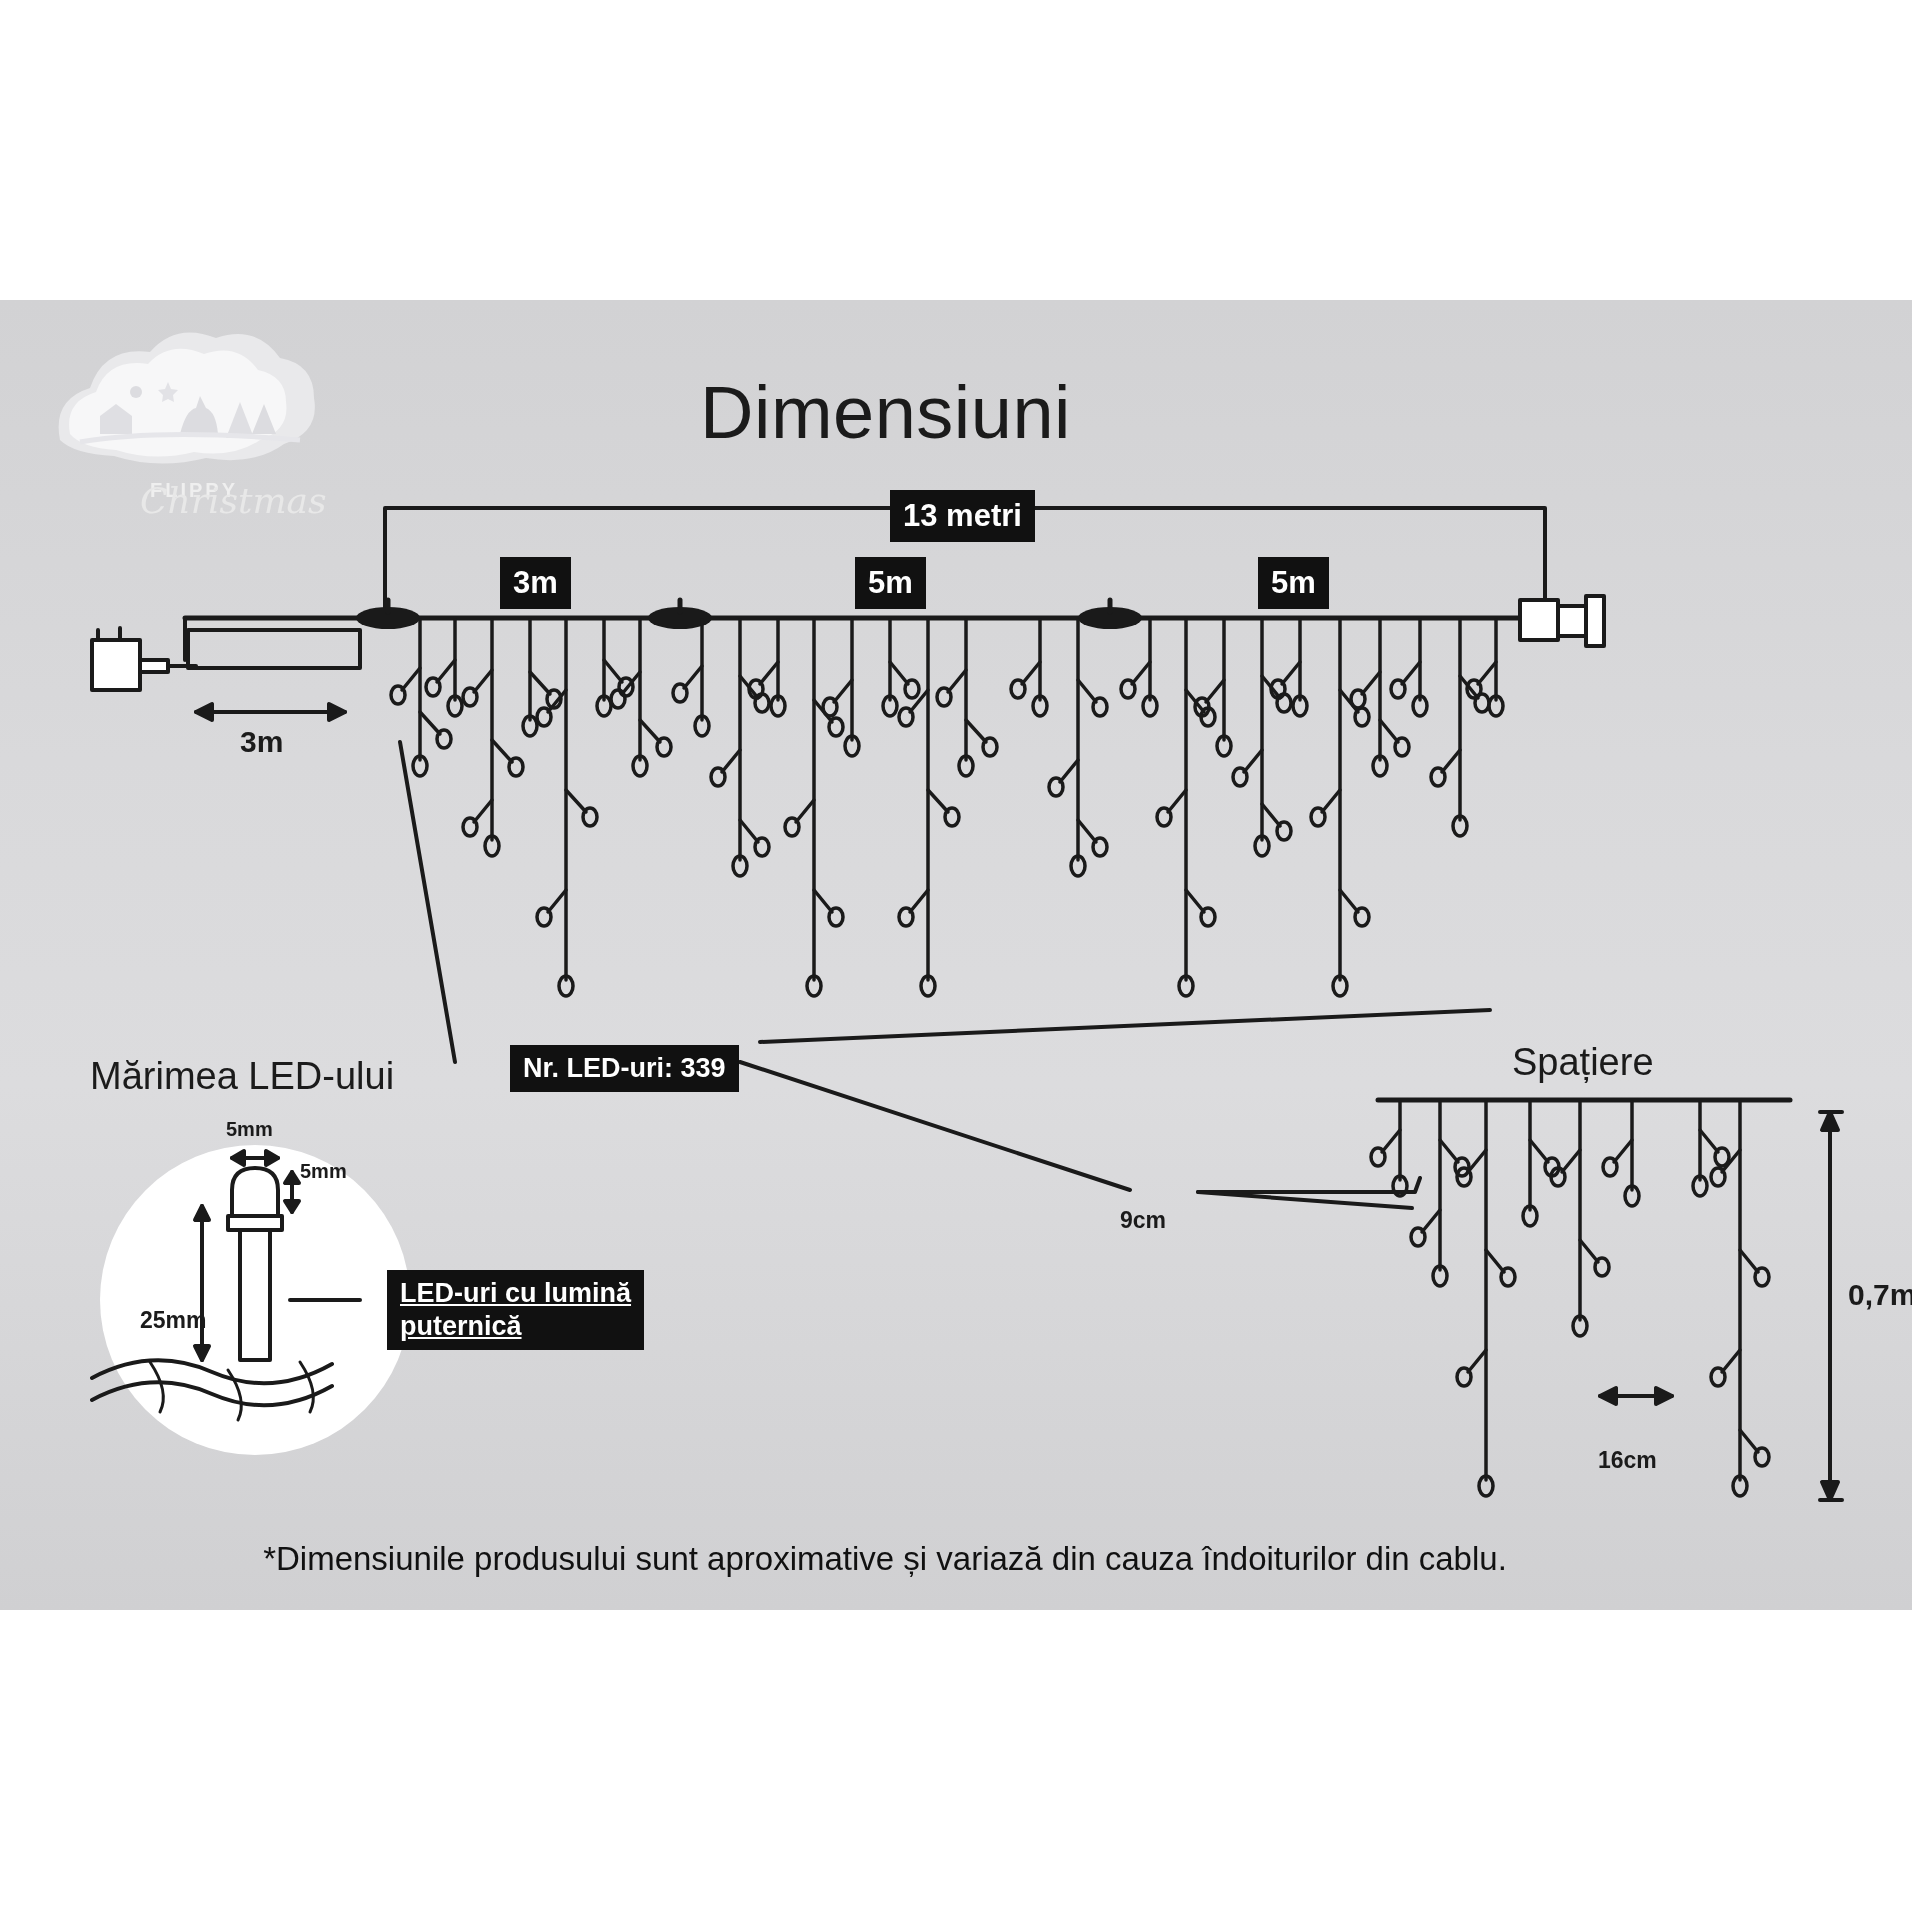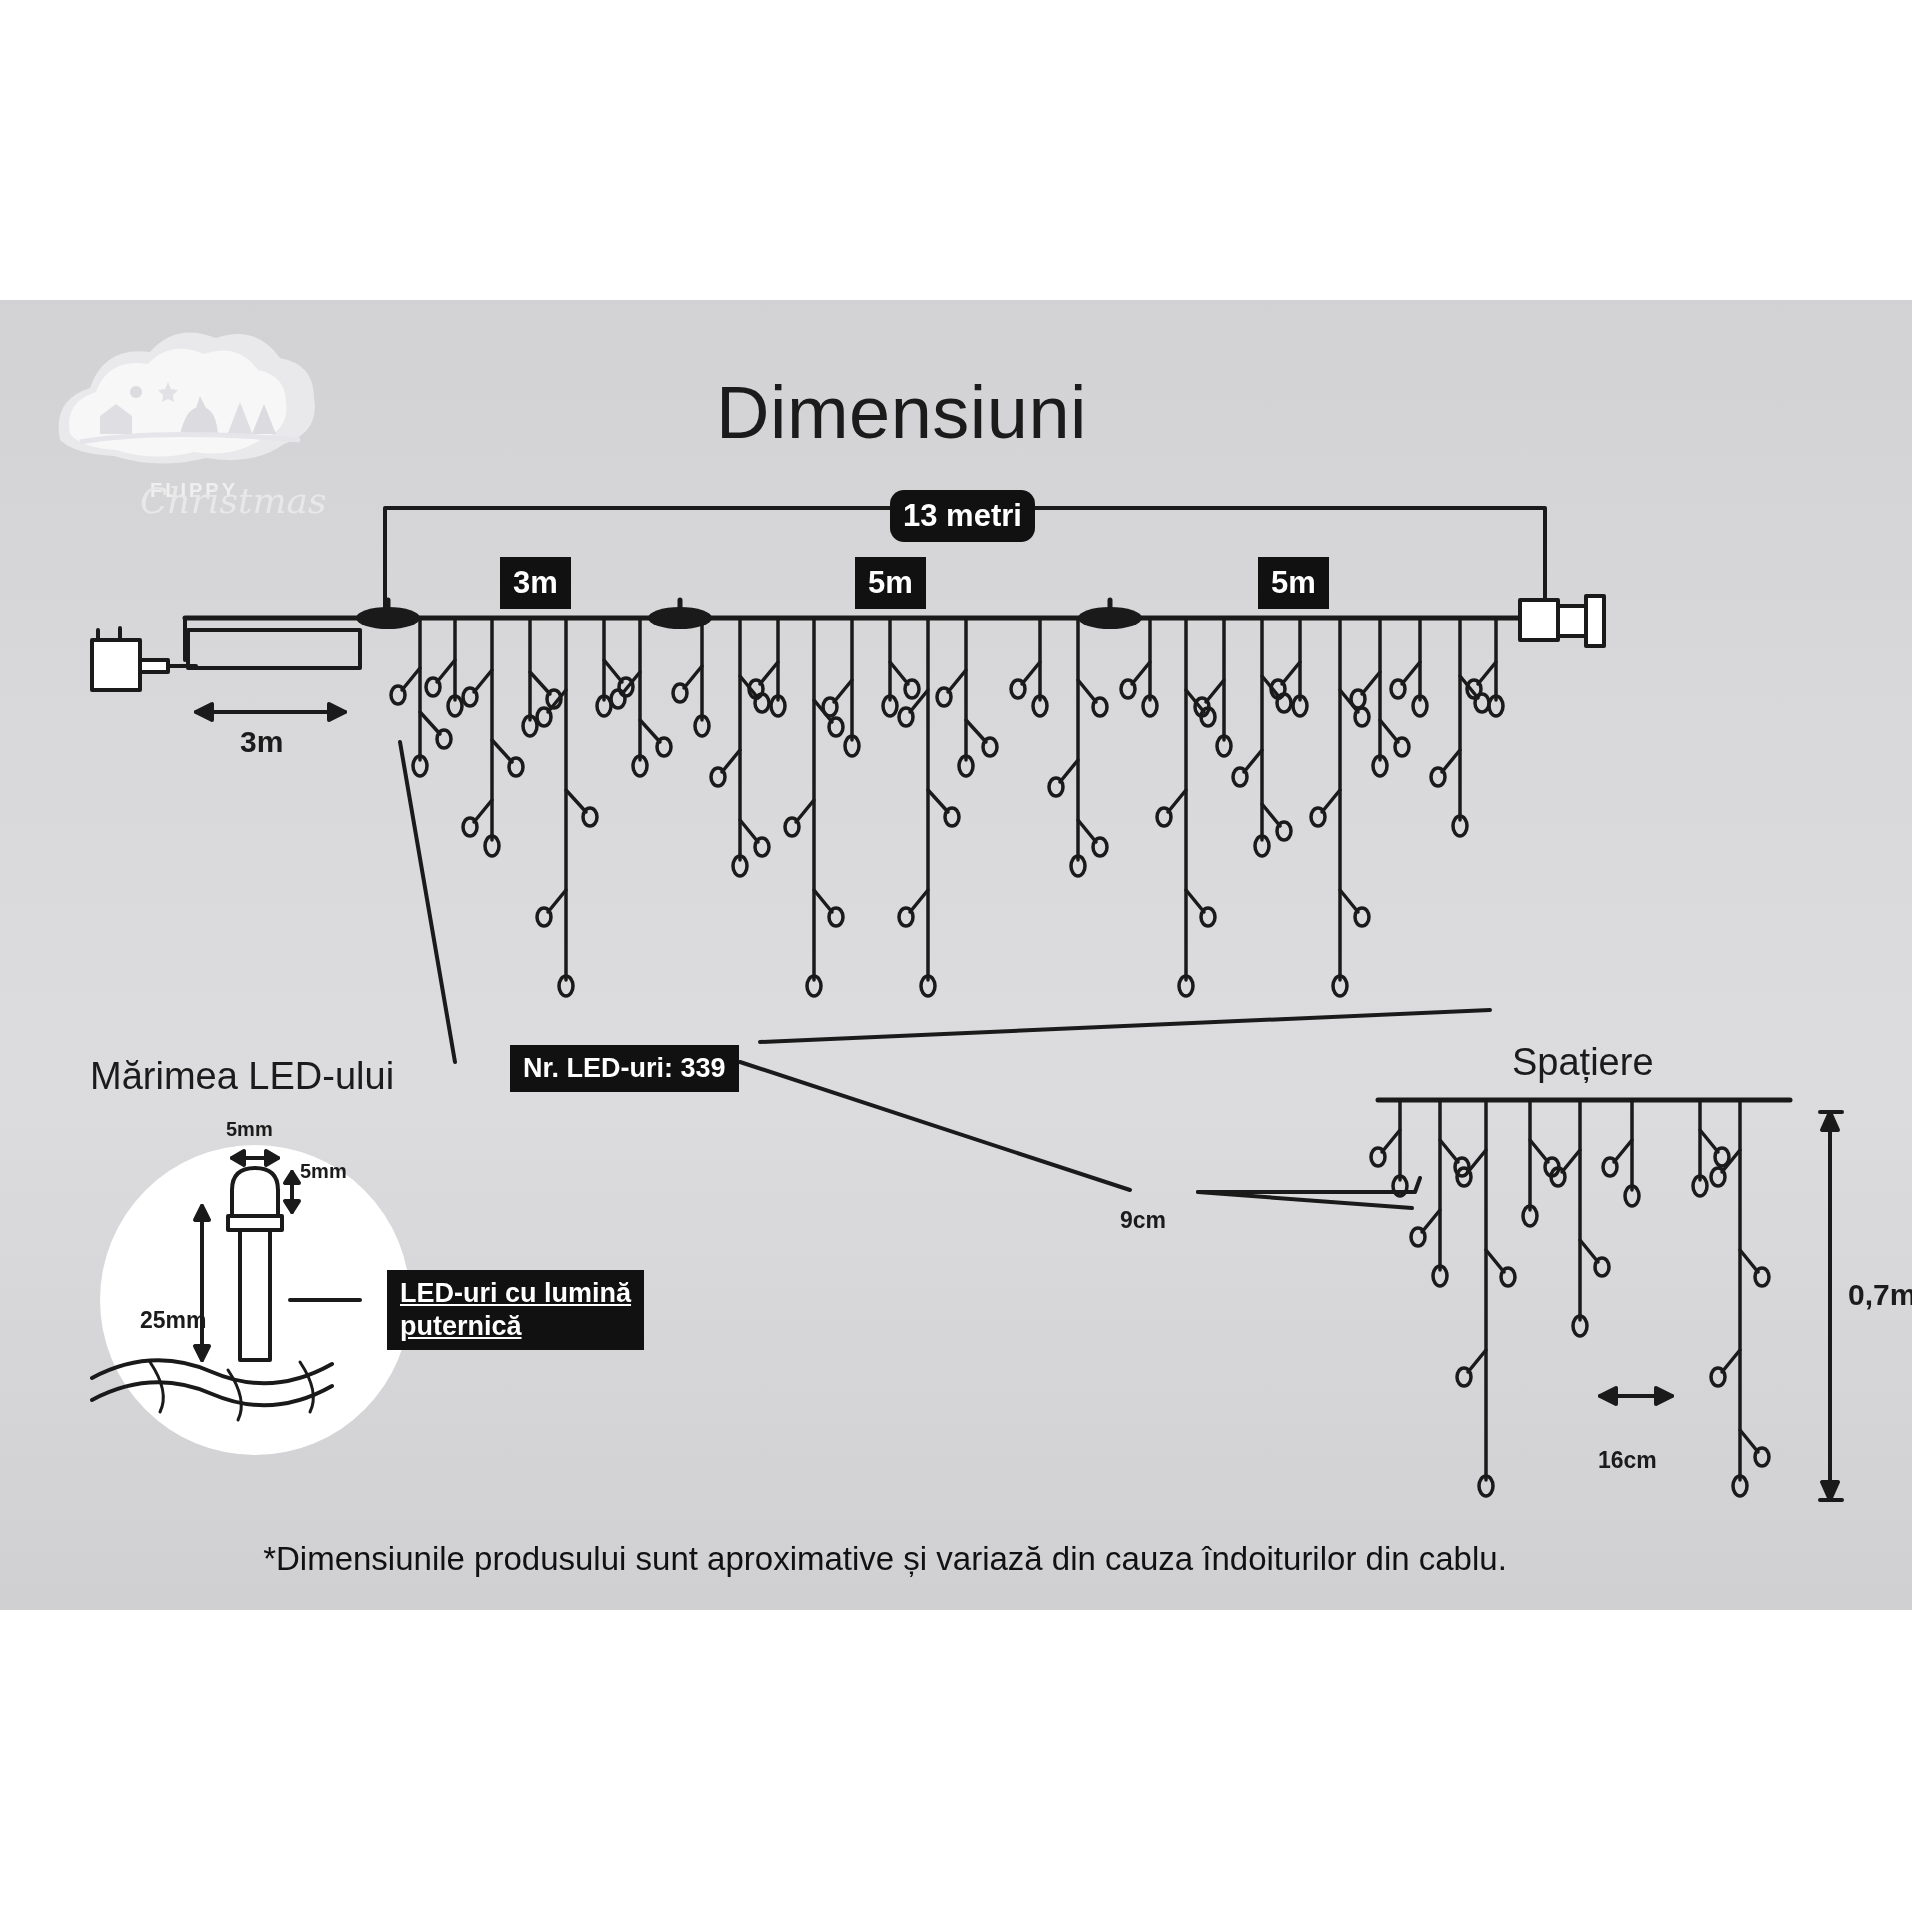--- a/index.html
+++ b/index.html
@@ -20,21 +20,20 @@
   }
   .layer{position:absolute;left:0;top:0;width:1912px;height:1912px;}
   svg{position:absolute;left:0;top:0;}
 
   .title{
     position:absolute;
     font-size:74px;
     color:#1b1b1b;
     letter-spacing:0.5px;
     font-weight:400;
-    margin-left:16px;
   }
   .tag{
     position:absolute;
     background:#111111;
     color:#ffffff;
     font-size:27px;
     line-height:1.22;
     padding:7px 13px;
     white-space:pre;
     font-weight:700;
@@ -402,21 +401,21 @@
     <path d="M186 108 l14 -36 l14 36 Z" fill="#dfdfe3"></path>
     <path d="M212 104 l12 -30 l12 30 Z" fill="#dcdce0"></path>
     <path d="M140 104 q6 -24 16 -26 l4 -12 l6 12 q10 4 12 26 Z" fill="#dcdce0"></path>
     <path d="M40 112 q80 -14 220 -2" stroke="#e6e6ea" stroke-width="5" fill="none"></path>
   </svg>
   <div class="logo-text1">FLIPPY</div>
   <div class="logo-text2">Christmas</div>
 
   <div class="title" style="left:700px;top:370px;">Dimensiuni</div>
 
-  <div class="tag big" style="left:890px;top:490px;border-radius:14px;">13 metri</div>
+  <div class="tag big" style="left:890px;top:490px;">13 metri</div>
   <div class="tag big" style="left:500px;top:557px;">3m</div>
   <div class="tag big" style="left:855px;top:557px;">5m</div>
   <div class="tag big" style="left:1258px;top:557px;">5m</div>
   <div class="tag" style="left:510px;top:1045px;">Nr. LED-uri: 339</div>
   <div class="tag" style="left:387px;top:1270px;text-decoration:underline;">LED-uri cu lumină
 puternică</div>
 
   <div class="plain" style="left:240px;top:725px;">3m</div>
   <div class="plain lg" style="left:90px;top:1055px;">Mărimea LED-ului</div>
   <div class="plain lg" style="left:1512px;top:1041px;">Spațiere</div>

